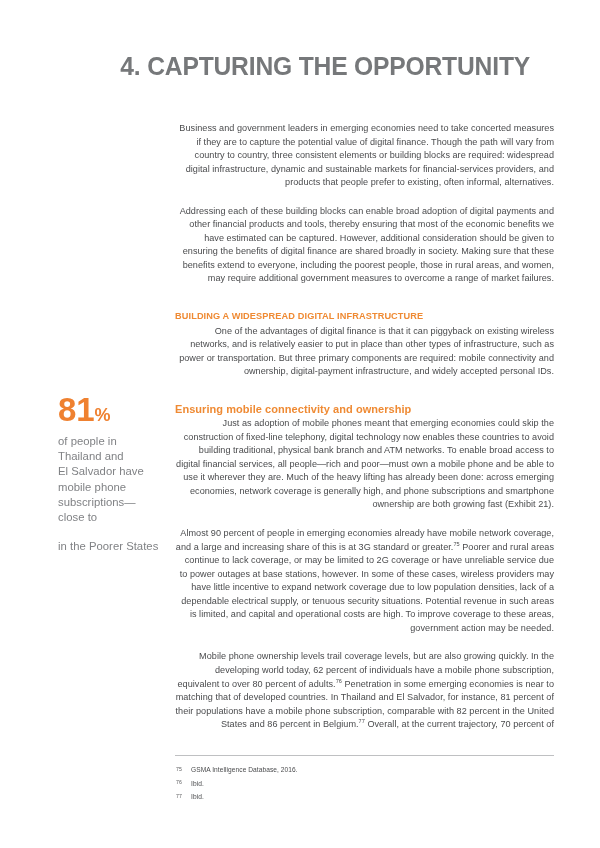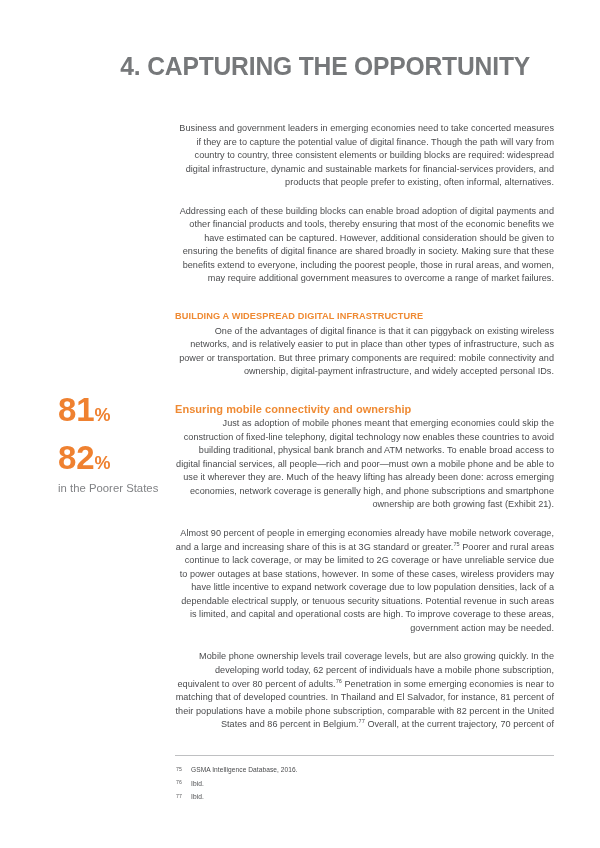--- a/index.html
+++ b/index.html
@@ -183,24 +183,29 @@
       <span>Mobile phone ownership levels trail coverage levels, but are also growing quickly. In the developing world today, 62 percent of individuals have a mobile phone subscription, equivalent to over 80 percent of adults.</span><sup class="fn">76</sup><span> Penetration in some emerging economies is near to matching that of developed countries. In Thailand and El Salvador, for instance, 81 percent of their populations have a mobile phone subscription, comparable with 82 percent in the United States and 86 percent in Belgium.</span><sup class="fn">77</sup><span> Overall, at the current trajectory, 70 percent of</span>
     </p>
 
   </div>
 
   <aside class="callout">
     <div class="stat">
       <span class="num">81</span><span class="pct">%</span>
     </div>
     <div class="gap-a"></div>
+    <div class="callout-text">
+      <div>of people in</div>
+      <div>Thailand and</div>
+      <div>El Salvador have</div>
+      <div>mobile phone</div>
+      <div>subscriptions—</div>
+      <div>close to</div>
+    </div>
     <div class="gap-b"></div>
-    <div class="stat">
-      <span class="num">82</span><span class="pct">%</span>
-    </div>
     <div class="gap-c"></div>
     <div class="callout-text">
       <div>in the Poorer States</div>
     </div>
   </aside>
 
   <div class="footnotes">
     <div class="fn-rule"></div>
     <div class="fn-row">
       <div class="fn-marker">75</div>

